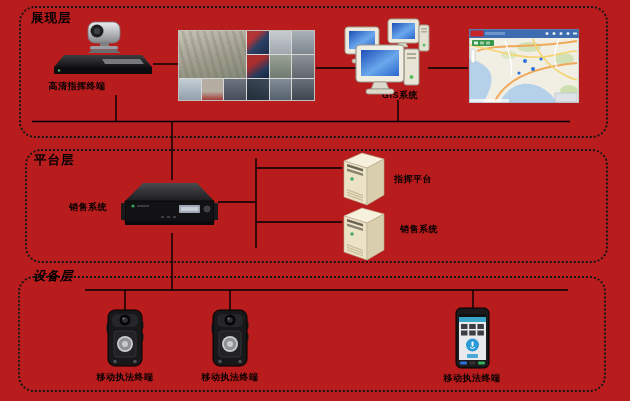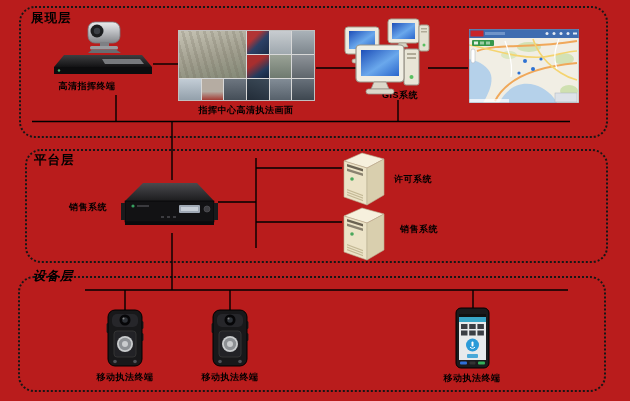--- a/index.html
+++ b/index.html
@@ -72,40 +72,39 @@
       <circle cx="45" cy="11" r="3.2" fill="#3c4046"></circle>
       <rect x="48" y="22" width="9" height="4" fill="#7e8084"></rect>
       <rect x="38" y="26" width="28" height="3.5" rx="1.5" fill="#9a9ca0"></rect>
       <path d="M40 29.5 L36 33 H69 L64 29.5 Z" fill="#6a6c70"></path>
       <polygon points="12,35 90,35 100,47 2,47" fill="url(#codecTop)"></polygon>
       <polygon points="50,39 88,39 92,44 53,44" fill="#77797d"></polygon>
       <rect x="2" y="47" width="98" height="7" fill="#0c0c0e"></rect>
       <circle cx="7" cy="50.5" r="1.2" fill="#4cb06a"></circle>
     </svg>
   </div>
-  <div class="comp-label" style="left:42px;top:80px;width:90px;">高清指挥终端</div>
+  <div class="comp-label" style="left:32px;top:80px;width:90px;">高清指挥终端</div>
 
   <div class="comp" style="left:178px;top:30px;width:137px;height:71px;">
     <div class="video-wall">
         <div style="grid-area: 1 / 1 / span 2 / span 3; background: repeating-linear-gradient(75deg, rgba(110, 105, 90, 0.22) 0px, rgba(110, 105, 90, 0.22) 3px, rgba(0, 0, 0, 0) 3px, rgba(0, 0, 0, 0) 7px), linear-gradient(165deg, rgb(198, 195, 180), rgb(160, 158, 142) 55%, rgb(130, 136, 118));"></div>
         <div style="grid-area: 1 / 4; background: linear-gradient(135deg, rgb(178, 52, 52) 0%, rgb(178, 52, 52) 30%, rgb(44, 64, 102) 55%, rgb(29, 44, 72) 100%);"></div>
         <div style="grid-area: 1 / 5; background: linear-gradient(rgb(200, 204, 208), rgb(159, 168, 174));"></div>
         <div style="grid-area: 1 / 6; background: linear-gradient(rgb(170, 178, 184), rgb(126, 135, 142));"></div>
         <div style="grid-area: 2 / 4; background: linear-gradient(145deg, rgb(168, 46, 46) 0%, rgb(168, 46, 46) 35%, rgb(36, 58, 92) 70%, rgb(22, 36, 60) 100%);"></div>
         <div style="grid-area: 2 / 5; background: linear-gradient(rgb(154, 162, 150), rgb(111, 122, 112));"></div>
         <div style="grid-area: 2 / 6; background: linear-gradient(rgb(141, 146, 152), rgb(95, 102, 108));"></div>
         <div style="grid-area: 3 / 1; background: linear-gradient(rgb(195, 205, 214), rgb(147, 160, 171));"></div>
         <div style="grid-area: 3 / 2; background: linear-gradient(rgb(181, 172, 162) 60%, rgb(163, 59, 52));"></div>
         <div style="grid-area: 3 / 3; background: linear-gradient(rgb(109, 118, 128), rgb(69, 78, 88));"></div>
         <div style="grid-area: 3 / 4; background: linear-gradient(200deg, rgb(60, 74, 88), rgb(34, 44, 56));"></div>
         <div style="grid-area: 3 / 5; background: linear-gradient(rgb(130, 140, 150), rgb(87, 97, 107));"></div>
         <div style="grid-area: 3 / 6; background: linear-gradient(rgb(103, 112, 122), rgb(62, 71, 80));"></div>
       </div>
   </div>
-  <div class="comp-label" style="left:170px;top:104px;width:152px;">指挥中心高清执法画面</div>
 
   <div class="comp" style="left:344px;top:17px;width:88px;height:80px;">
     <svg width="88" height="80" viewBox="0 0 88 80">
       <defs>
         <linearGradient id="scr" x1="0" y1="0" x2="1" y2="1">
           <stop offset="0" stop-color="#1e4fb8"></stop>
             <stop offset="0.55" stop-color="#6aa8ec"></stop>
             <stop offset="1" stop-color="#2a66cc"></stop>
         </linearGradient>
       </defs>
@@ -214,21 +213,21 @@
       <polygon points="4,10 27,17 27,54 4,46" fill="#ece3c7" stroke="#b9af92" stroke-width="0.6"></polygon>
       <polygon points="27,17 44,8 44,44 27,54" fill="#d9cfae" stroke="#b9af92" stroke-width="0.6"></polygon>
       <polygon points="7,13 23,18 23,20.5 7,15.5" fill="#6a6252"></polygon>
       <polygon points="7,17.5 23,22.5 23,25 7,20" fill="#8a8270"></polygon>
       <circle cx="12" cy="28" r="1.8" fill="#4aa85c"></circle>
       <polygon points="7,38 23,44 23,45.2 7,39.2" fill="#c4b996"></polygon>
       <polygon points="7,40.5 23,46.5 23,47.7 7,41.7" fill="#c4b996"></polygon>
       <polygon points="7,43 23,49 23,50.2 7,44.2" fill="#c4b996"></polygon>
     </svg>
   </div>
-  <div class="comp-label" style="left:394px;top:173px;width:50px;text-align:left;">许可系统</div>
+  <div class="comp-label" style="left:394px;top:173px;width:50px;text-align:left;">指挥平台</div>
 
   <div class="comp" style="left:340px;top:206px;width:48px;height:56px;">
     <svg width="48" height="56" viewBox="0 0 48 56">
       <polygon points="4,10 22,2 44,8 27,17" fill="#f6f0dd" stroke="#b9af92" stroke-width="0.6"></polygon>
       <polygon points="4,10 27,17 27,54 4,46" fill="#ece3c7" stroke="#b9af92" stroke-width="0.6"></polygon>
       <polygon points="27,17 44,8 44,44 27,54" fill="#d9cfae" stroke="#b9af92" stroke-width="0.6"></polygon>
       <polygon points="7,13 23,18 23,20.5 7,15.5" fill="#6a6252"></polygon>
       <polygon points="7,17.5 23,22.5 23,25 7,20" fill="#8a8270"></polygon>
       <circle cx="12" cy="28" r="1.8" fill="#4aa85c"></circle>
       <polygon points="7,38 23,44 23,45.2 7,39.2" fill="#c4b996"></polygon>

